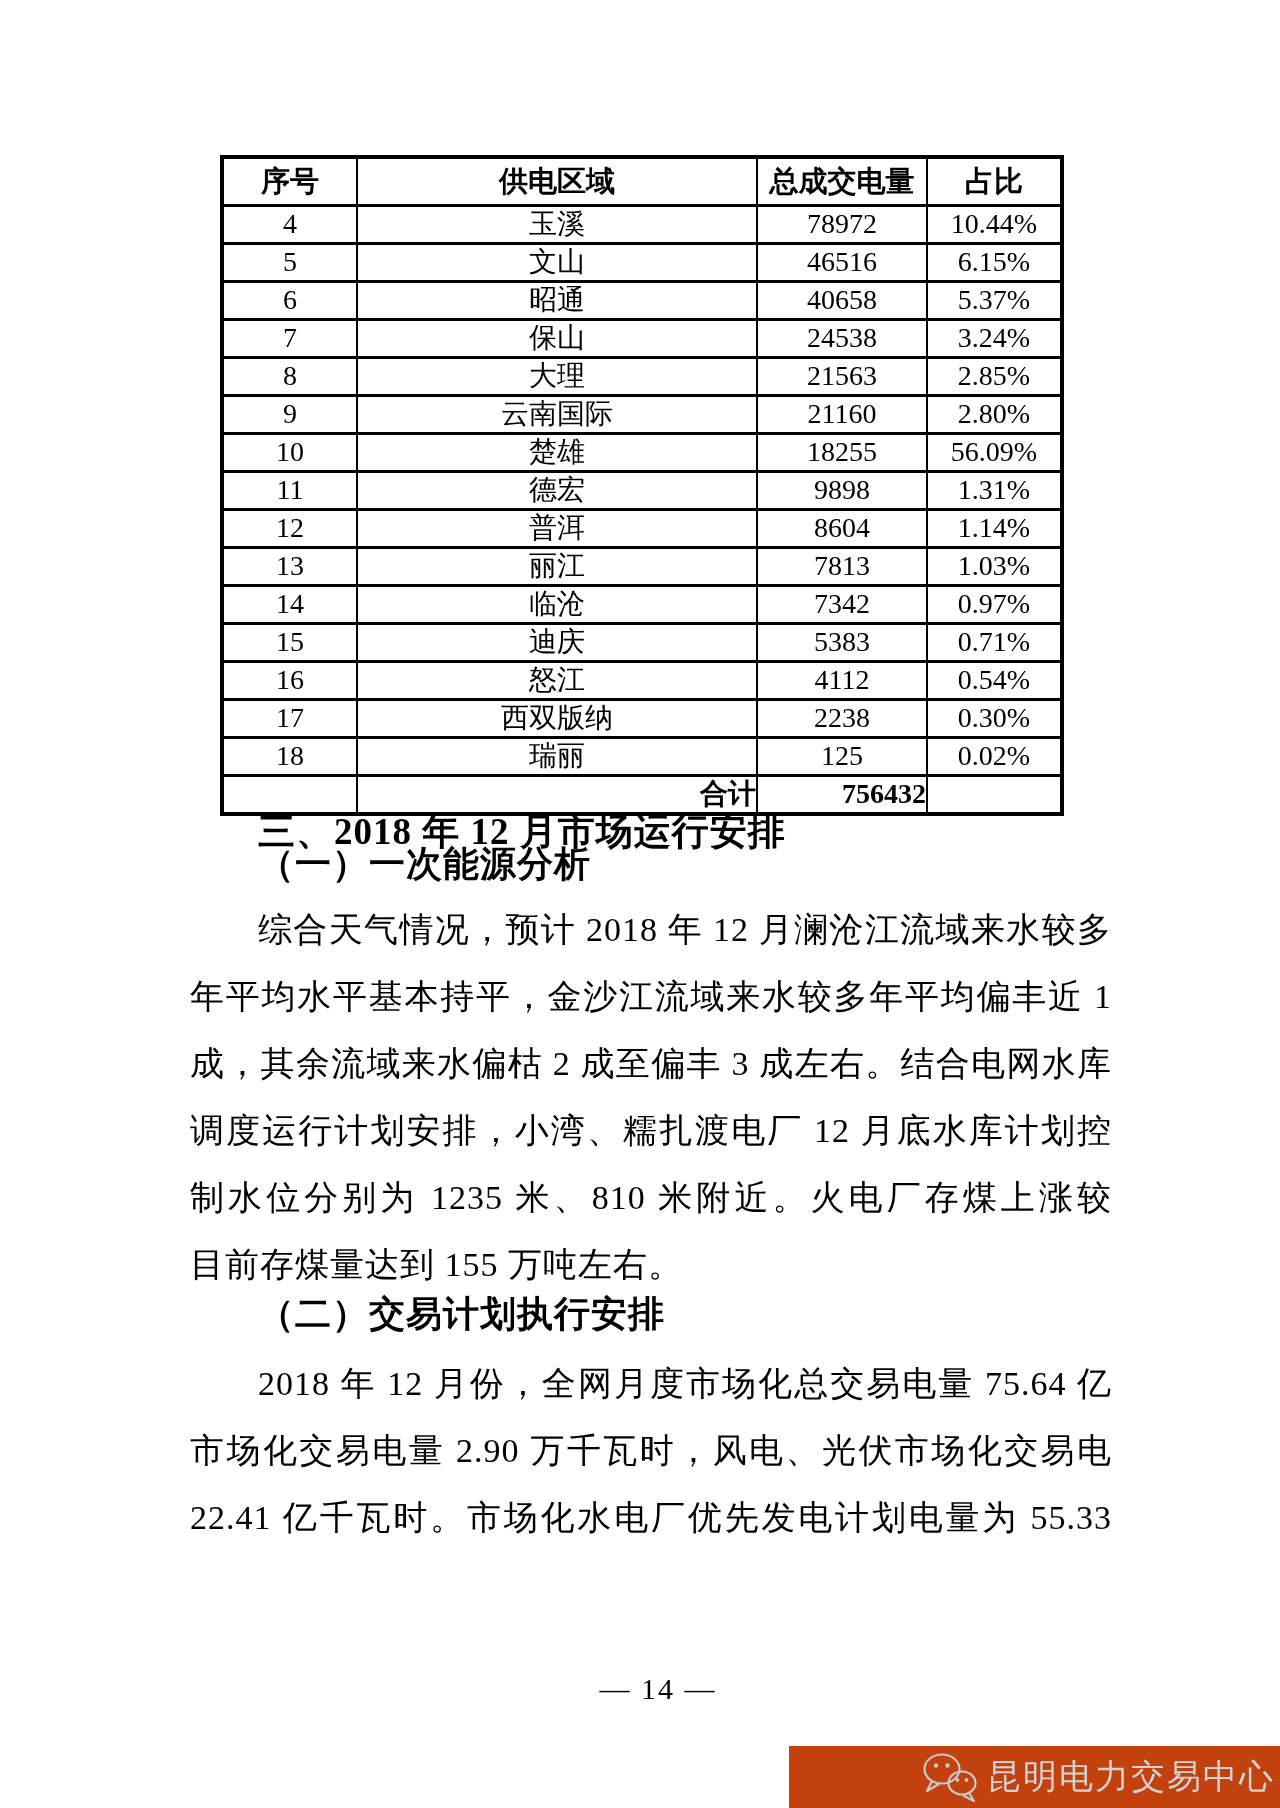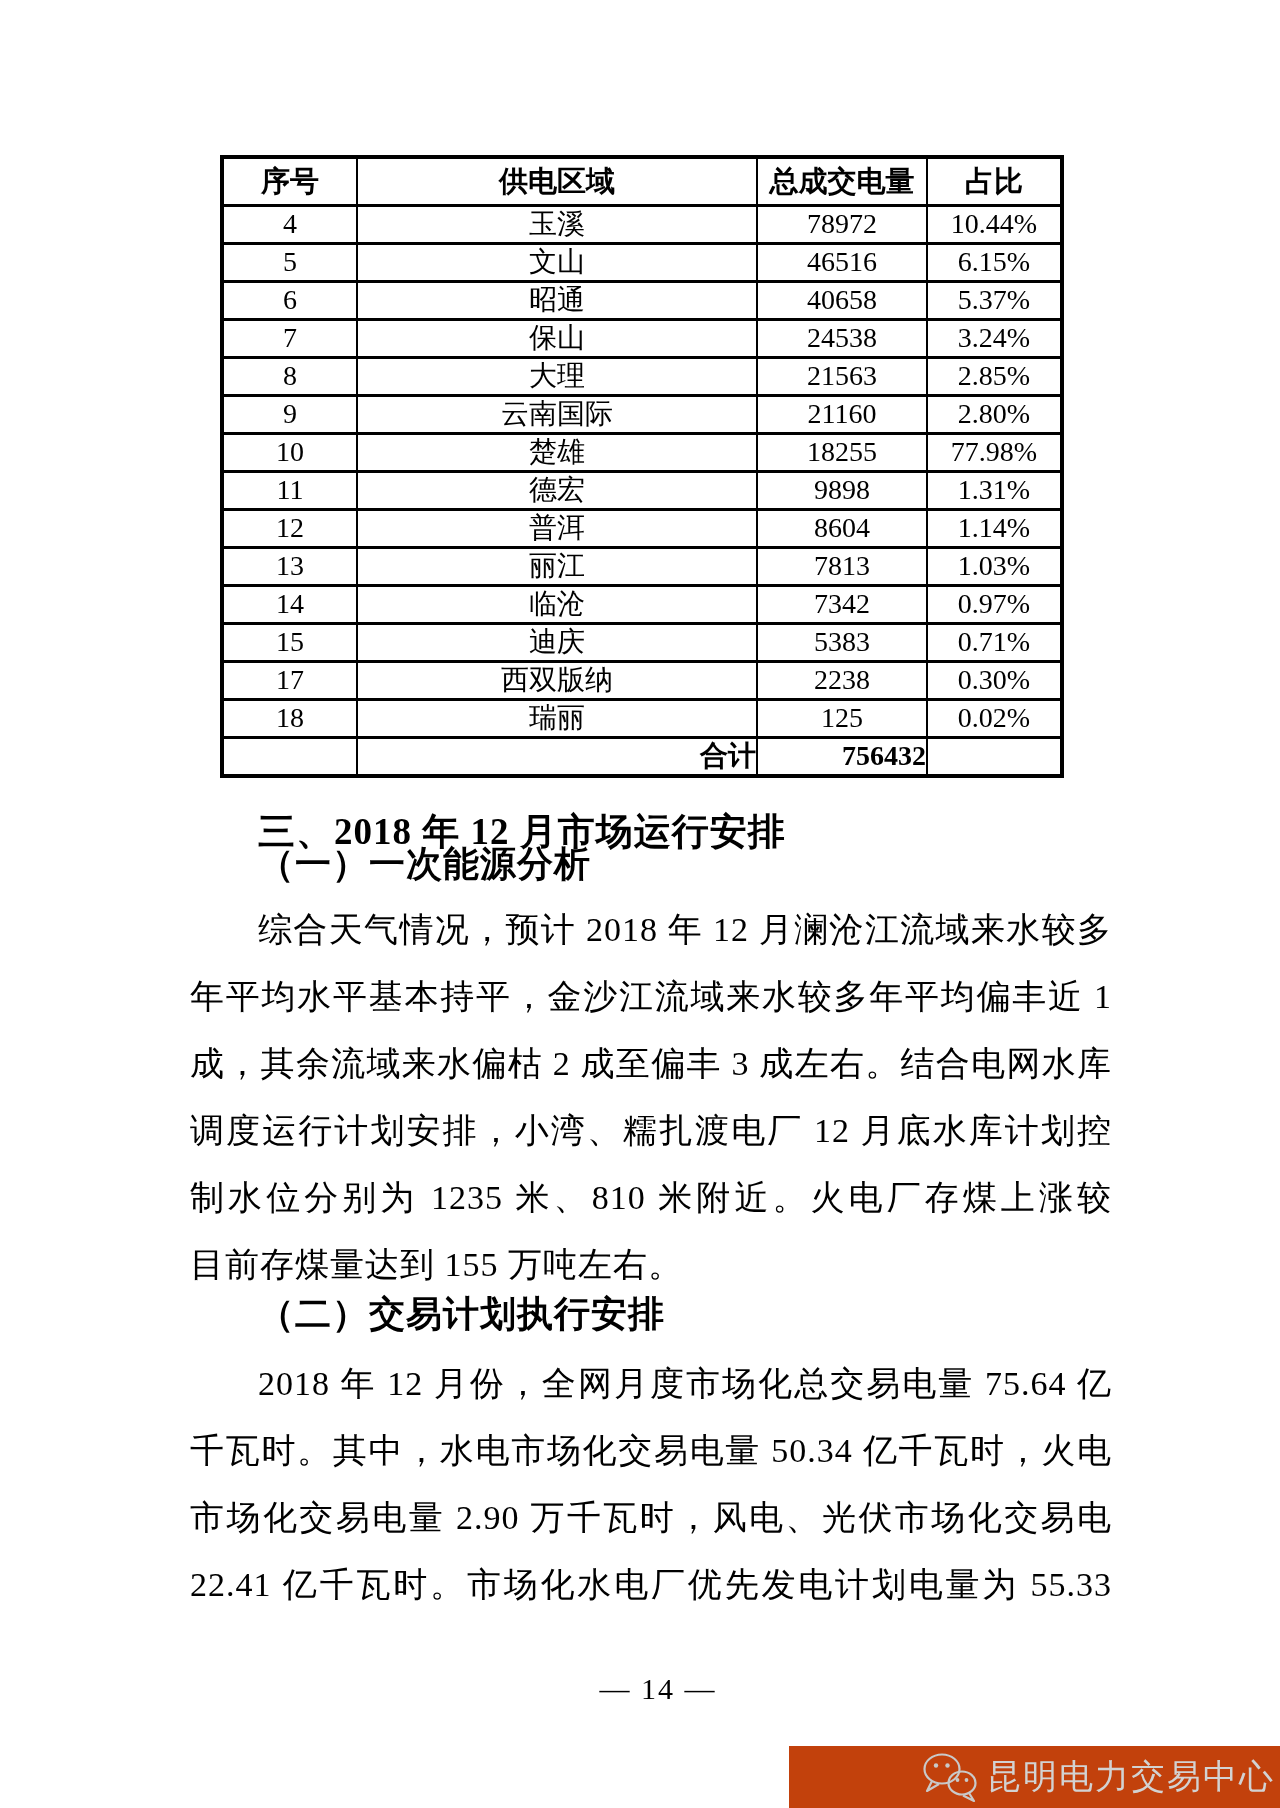--- a/index.html
+++ b/index.html
@@ -121,21 +121,21 @@
       <tr>
         <td>9</td>
         <td>云南国际</td>
         <td>21160</td>
         <td>2.80%</td>
       </tr>
       <tr>
         <td>10</td>
         <td>楚雄</td>
         <td>18255</td>
-        <td>77.98%</td>
+        <td>56.09%</td>
       </tr>
       <tr>
         <td>11</td>
         <td>德宏</td>
         <td>9898</td>
         <td>1.31%</td>
       </tr>
       <tr>
         <td>12</td>
         <td>普洱</td>
@@ -152,20 +152,26 @@
         <td>14</td>
         <td>临沧</td>
         <td>7342</td>
         <td>0.97%</td>
       </tr>
       <tr>
         <td>15</td>
         <td>迪庆</td>
         <td>5383</td>
         <td>0.71%</td>
+      </tr>
+      <tr>
+        <td>16</td>
+        <td>怒江</td>
+        <td>4112</td>
+        <td>0.54%</td>
       </tr>
       <tr>
         <td>17</td>
         <td>西双版纳</td>
         <td>2238</td>
         <td>0.30%</td>
       </tr>
       <tr>
         <td>18</td>
         <td>瑞丽</td>
@@ -191,21 +197,20 @@
     <div class="line">成，其余流域来水偏枯 2 成至偏丰 3 成左右。结合电网水库</div>
     <div class="line">调度运行计划安排，小湾、糯扎渡电厂 12 月底水库计划控</div>
     <div class="line">制水位分别为 1235 米、810 米附近。火电厂存煤上涨较快，</div>
     <div class="line last">目前存煤量达到 155 万吨左右。</div>
   </div>
 
   <div class="h2 pos-b">（二）交易计划执行安排</div>
 
   <div class="para p2">
     <div class="line indent">2018 年 12 月份，全网月度市场化总交易电量 75.64 亿</div>
-    <div class="line">千瓦时。其中，水电市场化交易电量 50.34 亿千瓦时，火电</div>
     <div class="line">市场化交易电量 2.90 万千瓦时，风电、光伏市场化交易电量</div>
     <div class="line last">22.41 亿千瓦时。市场化水电厂优先发电计划电量为 55.33 亿</div>
   </div>
 
   <div class="page-number">— 14 —</div>
 
   <div class="footer-bar" style="background: #c2410c;">
     <svg class="wx-icon" width="58" height="54" viewBox="0 0 58 54">
       <ellipse cx="21" cy="19" rx="17.5" ry="14.5" fill="none" stroke="#c9c9c9" stroke-width="2.2"></ellipse>
       <path d="M11 31 L6 41 L18 34" fill="none" stroke="#c9c9c9" stroke-width="2.2" stroke-linejoin="round"></path>

